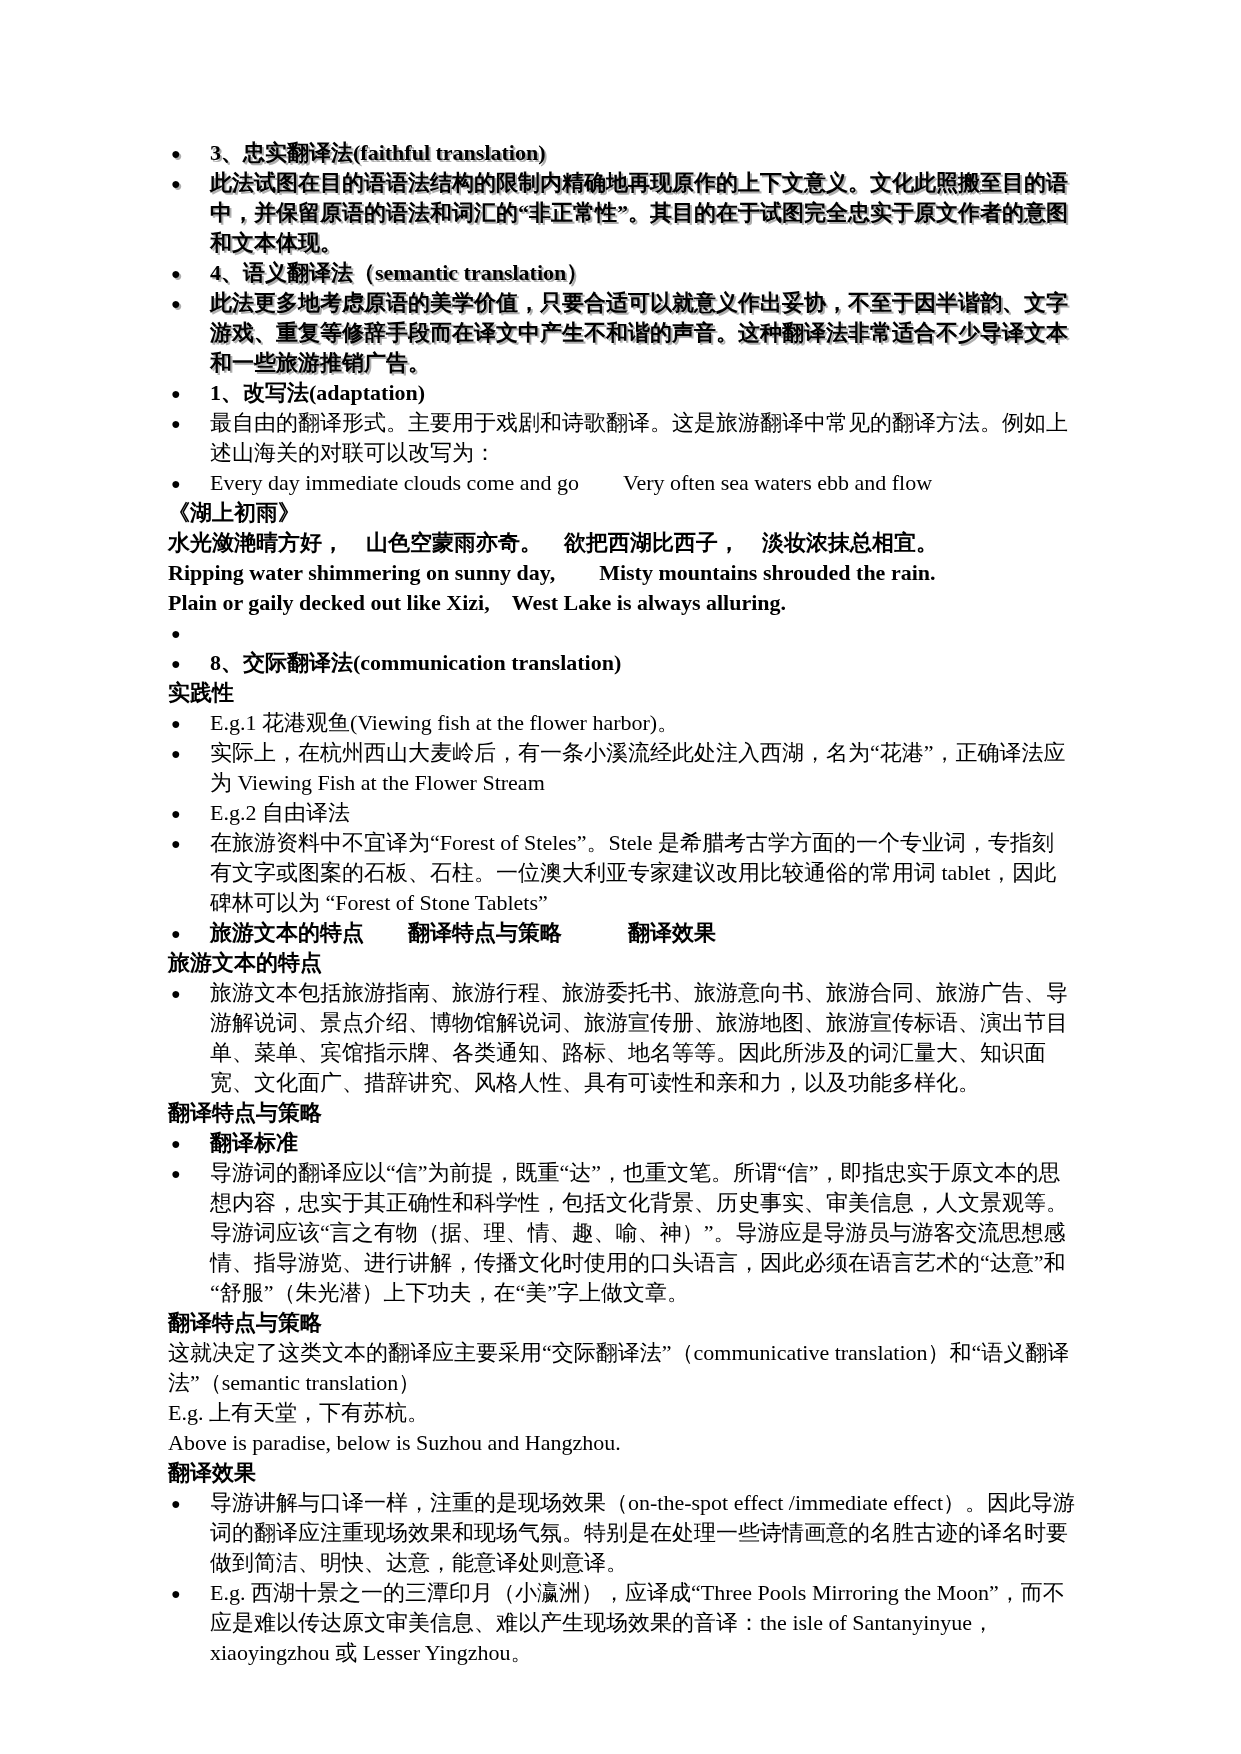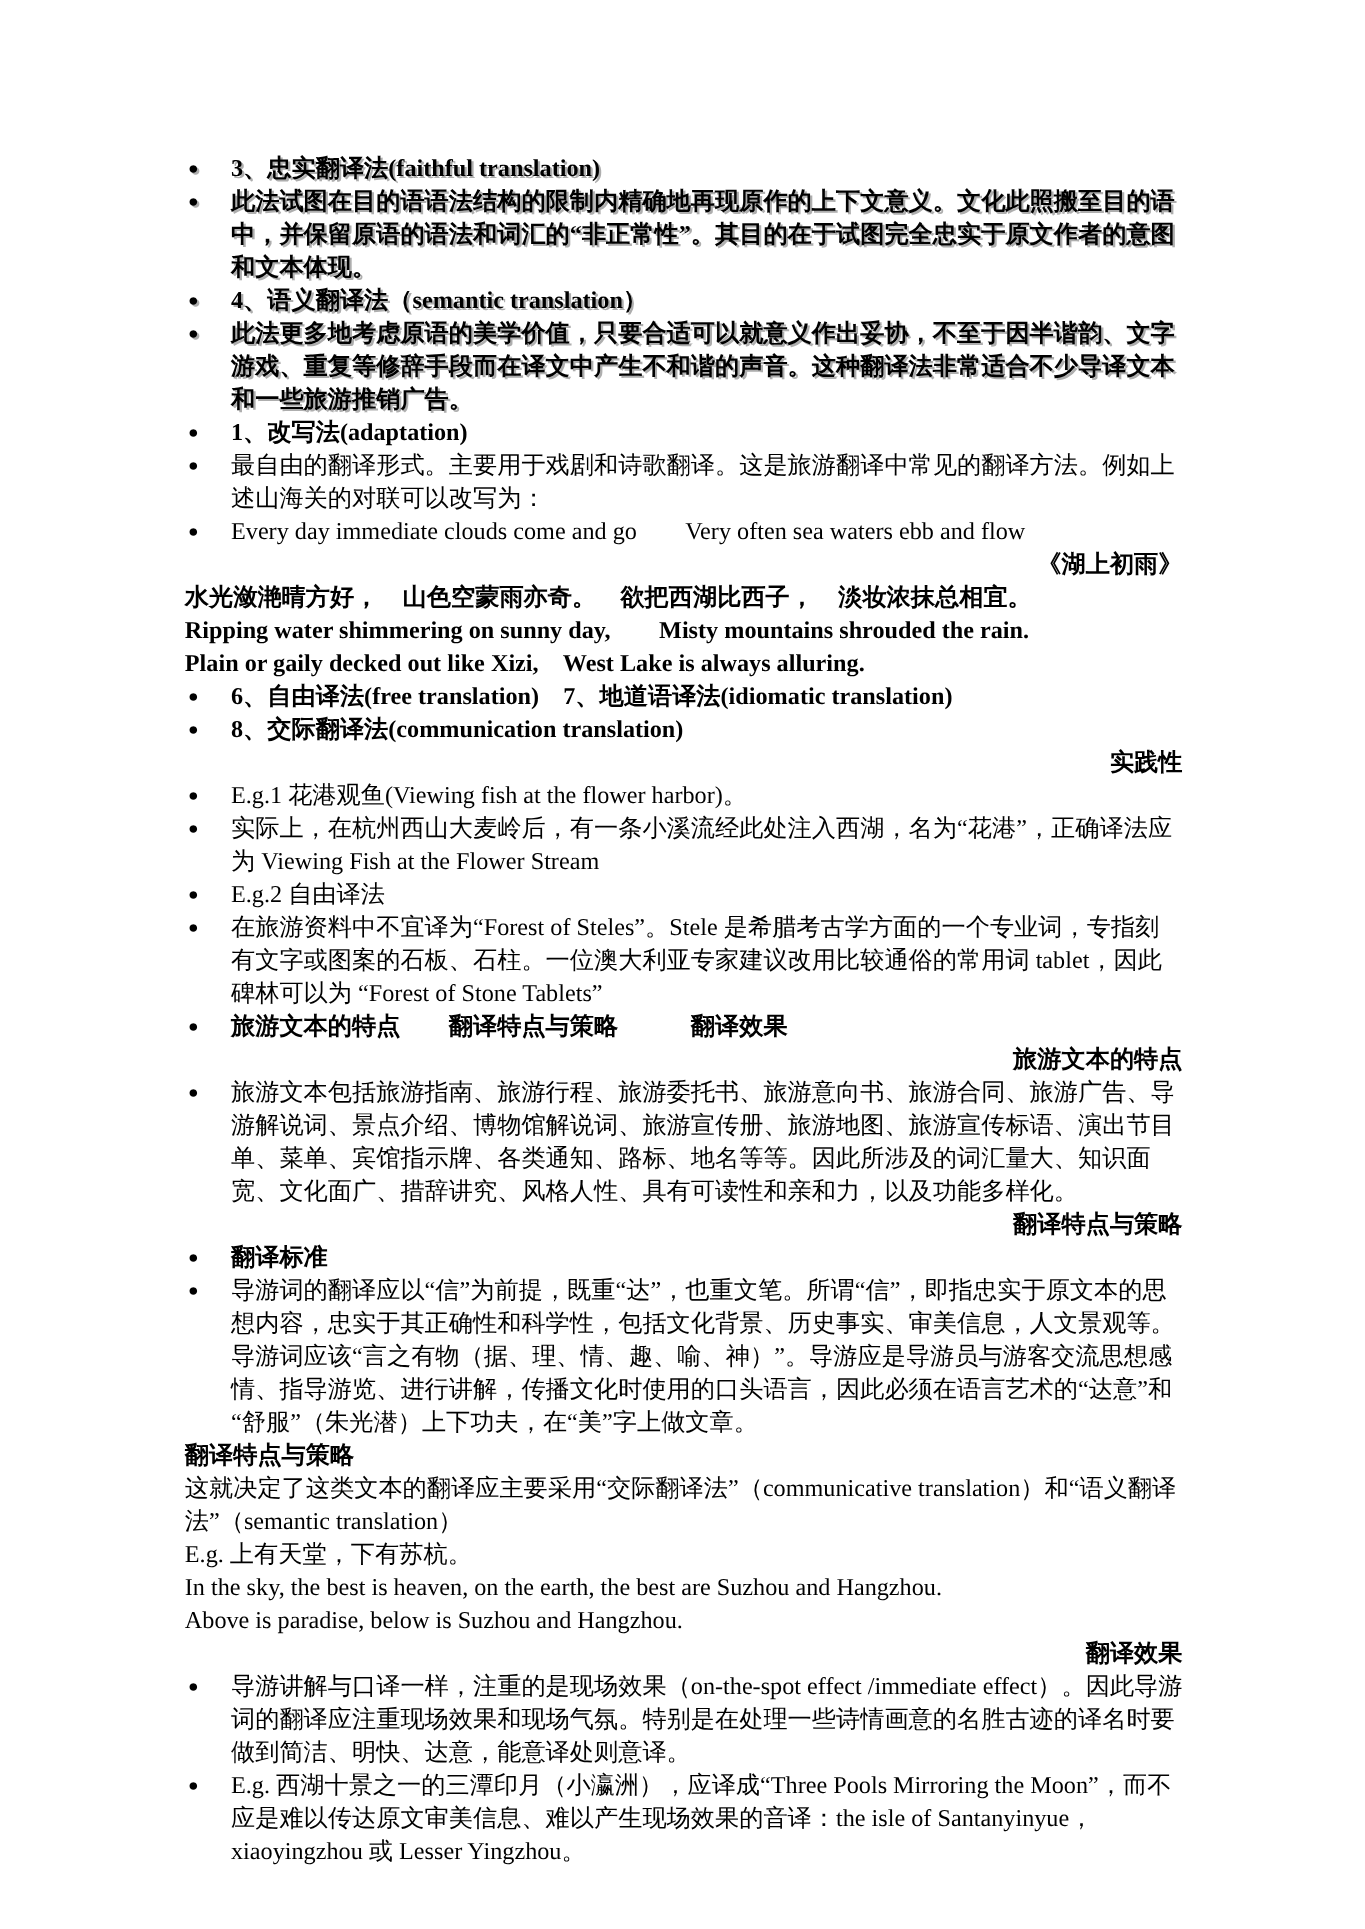--- a/index.html
+++ b/index.html
@@ -10,21 +10,21 @@
     -webkit-font-smoothing:antialiased;
   }
   .doc{
     box-sizing:border-box;
     padding:138px 166px 0 168px;
     font-size:22px;
     line-height:30px;
   }
   .line{min-height:30px;}
   .b{font-weight:bold;}
-  .center{text-align:right;}
+  .center{text-align:left;}
   .shadow{text-shadow:2px 2px 0 #aeaeae;}
   .bullet{position:relative;padding-left:42px;}
   .bullet .dot{
     position:absolute;left:3px;top:1px;
     font-size:16px;line-height:30px;
   }
 </style>
 </head>
 <body>
 
@@ -61,21 +61,20 @@
     <span>Every day immediate clouds come and go　　Very often sea waters ebb and flow</span>
   </div>
 
   <div class="line center b">《湖上初雨》</div>
   <div class="line b">水光潋滟晴方好，　山色空蒙雨亦奇。　欲把西湖比西子，　淡妆浓抹总相宜。</div>
   <div class="line b">Ripping water shimmering on sunny day,　　Misty mountains shrouded the rain.</div>
   <div class="line b">Plain or gaily decked out like Xizi,　West Lake is always alluring.</div>
 
   <div class="line bullet b">
     <span class="dot">●</span>
-    <span>6、自由译法(free translation)　7、地道语译法(idiomatic translation)</span>
   </div>
   <div class="line bullet b">
     <span class="dot">●</span>
     <span>8、交际翻译法(communication translation)</span>
   </div>
 
   <div class="line center b">实践性</div>
 
   <div class="line bullet">
     <span class="dot">●</span>
@@ -114,21 +113,20 @@
     <span>翻译标准</span>
   </div>
   <div class="line bullet">
     <span class="dot">●</span>
     <span>导游词的翻译应以“信”为前提，既重“达”，也重文笔。所谓“信”，即指忠实于原文本的思想内容，忠实于其正确性和科学性，包括文化背景、历史事实、审美信息，人文景观等。导游词应该“言之有物（据、理、情、趣、喻、神）”。导游应是导游员与游客交流思想感情、指导游览、进行讲解，传播文化时使用的口头语言，因此必须在语言艺术的“达意”和“舒服”（朱光潜）上下功夫，在“美”字上做文章。</span>
   </div>
 
   <div class="line b">翻译特点与策略</div>
   <div class="line">这就决定了这类文本的翻译应主要采用“交际翻译法”（communicative translation）和“语义翻译法”（semantic translation）</div>
   <div class="line">E.g. 上有天堂，下有苏杭。</div>
-  <div class="line">In the sky, the best is heaven, on the earth, the best are Suzhou and Hangzhou.</div>
   <div class="line">Above is paradise, below is Suzhou and Hangzhou.</div>
 
   <div class="line center b">翻译效果</div>
 
   <div class="line bullet">
     <span class="dot">●</span>
     <span>导游讲解与口译一样，注重的是现场效果（on-the-spot effect /immediate effect）。因此导游词的翻译应注重现场效果和现场气氛。特别是在处理一些诗情画意的名胜古迹的译名时要做到简洁、明快、达意，能意译处则意译。</span>
   </div>
   <div class="line bullet">
     <span class="dot">●</span>

